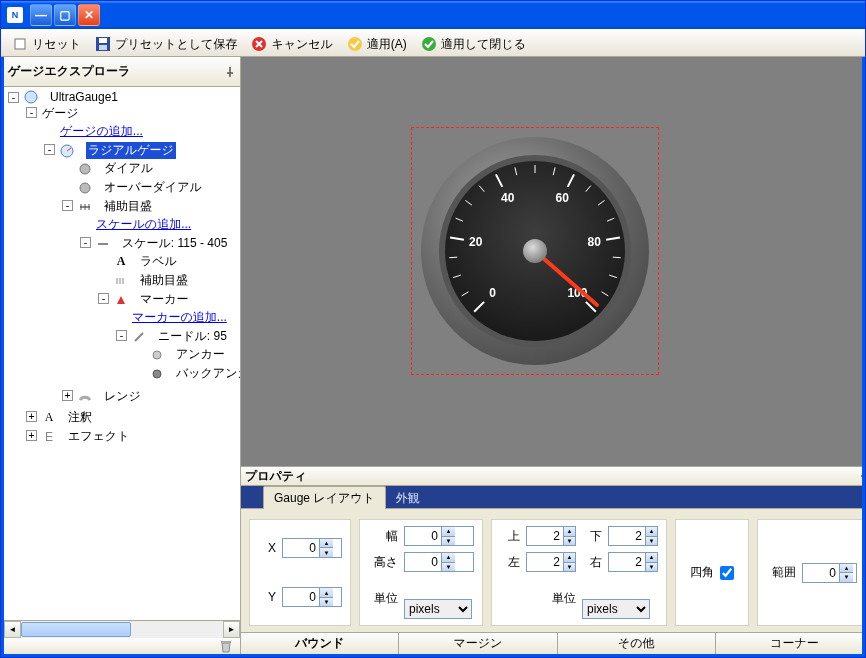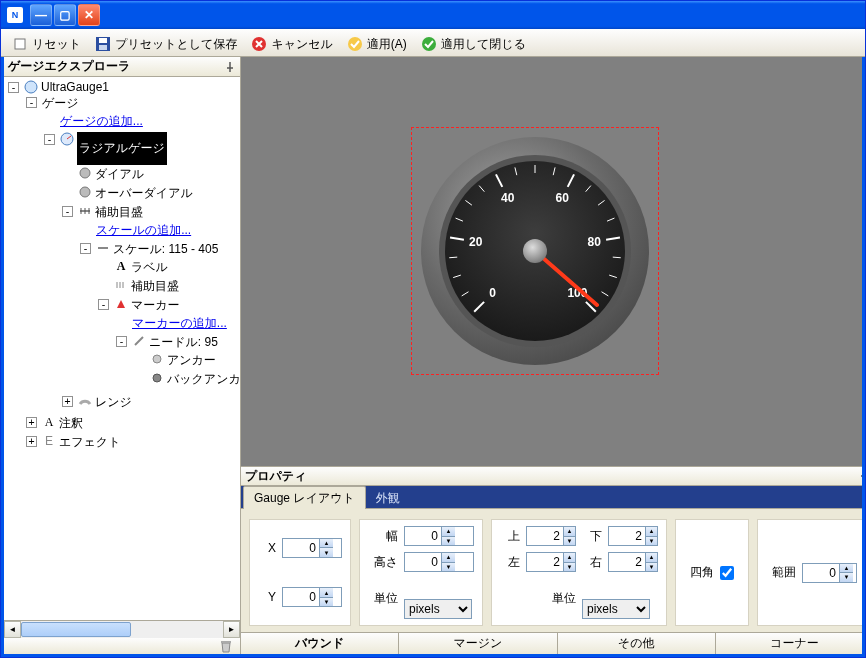--- a/index.html
+++ b/index.html
@@ -17,50 +17,50 @@
 
 .toolbar { height: 28px; background: linear-gradient(to bottom, #fefefe, #e8e4d8); border-bottom: 1px solid #aca899; display: flex; align-items: center; padding: 0 4px; }
 .tool-btn { height: 24px; display: flex; align-items: flex-start; padding: 4px 6px; gap: 4px; cursor: pointer; border: 1px solid transparent; }
 .tool-icon { width: 16px; height: 16px; display: inline-flex; align-items: center; justify-content: center; }
 
 
 .main-area { flex: 1; display: flex; background: #ece9d8; border: 3px solid #0055ea; border-top: none; overflow: hidden; }
 
 
 .explorer-panel { width: 237px; display: flex; flex-direction: column; background: #fff; border-right: 1px solid #aca899; }
-.panel-header { height: 20px; background: linear-gradient(to bottom, #fdfdfd, #ece9d8); border-bottom: 1px solid #aca899; display: flex; align-items: center; padding: 0 4px; font-weight: bold; gap: 16px; }
+.panel-header { height: 30px; background: linear-gradient(to bottom, #fdfdfd, #ece9d8); border-bottom: 1px solid #aca899; display: flex; align-items: center; padding: 0 4px; font-weight: bold; gap: 16px; }
 .panel-header .pin { margin-left: auto; width: 12px; height: 12px; }
 .tree { flex: 1; overflow: auto; padding: 2px; background: #fff; }
 .tree ul { list-style: none; margin: 0; padding-left: 0; }
 .tree li { position: relative; padding: 1px 0 1px 18px; }
 .tree-toggle { position: absolute; left: 2px; top: 3px; width: 11px; height: 11px; border: 1px solid #919191; background: #fff; display: flex; align-items: center; justify-content: center; font-size: 10px; line-height: 9px; color: #000; cursor: pointer; font-family: monospace; }
-.tree-node { display: flex; align-items: flex-start; gap: 3px; white-space: nowrap; }
+.tree-node { display: flex; align-items: center; gap: 12px; white-space: nowrap; }
 .tree-icon { width: 14px; height: 14px; display: inline-flex; align-items: center; justify-content: center; }
 .tree-link { color: #0000ee; text-decoration: underline; cursor: pointer; }
-.tree-sel { background: #000000; color: #fff; padding: 8px 2px; }
+.tree-sel { background: #1d4ed8; color: #fff; padding: 0 2px; }
 
 
 .explorer-footer { height: 34px; border-top: 1px solid #aca899; display: flex; flex-direction: column; }
 .hscroll { height: 17px; background: #f0f0f0; display: flex; align-items: center; }
 .hscroll-btn { width: 17px; height: 17px; background: linear-gradient(#fdfdfd,#e2e2da); border: 1px solid #b5b5a8; display: flex; align-items: center; justify-content: center; font-size: 8px; }
 .hscroll-track { flex: 1; height: 17px; background: #efefef; position: relative; }
 .hscroll-thumb { position: absolute; left: 0; top: 0; width: 110px; height: 15px; margin-top:1px; background: linear-gradient(#c9e0fd,#adcef9); border: 1px solid #7da2ce; border-radius:2px; }
 .trash-row { flex:1; display:flex; align-items:center; justify-content:flex-end; padding-right:6px; background: linear-gradient(#fdfdfd,#ece9d8); }
 
 
 .right-panel { flex: 1; display: flex; flex-direction: column; }
 .canvas-area { flex: 1; background: #808080; position: relative; }
 .gauge-selection { position: absolute; left: 170px; top: 70px; width: 248px; height: 248px; border: 1px dashed #ff2020; }
 
 
 .property-header { height: 20px; background: linear-gradient(to bottom, #fdfdfd, #ece9d8); border-top: 1px solid #aca899; border-bottom: 1px solid #aca899; display: flex; align-items: center; padding: 0 4px; font-weight: bold; }
 .property-body { background: #ece9d8; }
 .tab-strip { height: 22px; background: #233f8d; display: flex; align-items: flex-end; padding-left: 2px; }
 .tab { padding: 3px 10px 2px; color: #dbe4f9; cursor: pointer; position: relative; top: 1px; }
-.tab.active { background: #ece9d8; color: #000; border: 1px solid #aca899; border-bottom: none; border-radius: 2px 2px 0 0; }
+.tab.active { background: #ece9d8; color: #000; border: 1px solid #aca899; border-bottom: none; border-radius: 2px 2px 0 0; margin-left: 20px; }
 .prop-form { padding: 10px 8px 6px; display: flex; gap: 8px; border-top: 1px solid #aca899; }
 .prop-group { border: 1px solid #d6d2c2; background: #fff; padding: 6px 8px; display: grid; grid-template-columns: auto auto; gap: 6px 6px; align-items: center; }
 .prop-group.g1 { grid-template-columns: 18px 60px; }
 .prop-group.g2 { grid-template-columns: 30px 70px; }
 .prop-group.g3 { grid-template-columns: 20px 50px 20px 50px; }
 .prop-group.g4 { grid-template-columns: 30px 20px; }
 .prop-group.g5 { grid-template-columns: 30px 55px; }
 .prop-label { text-align: right; }
 .spin { display: inline-flex; border: 1px solid #7f9db9; background: #fff; height: 20px; }
 .spin input { border: none; width: 36px; text-align: right; padding-right: 3px; outline: none; }

